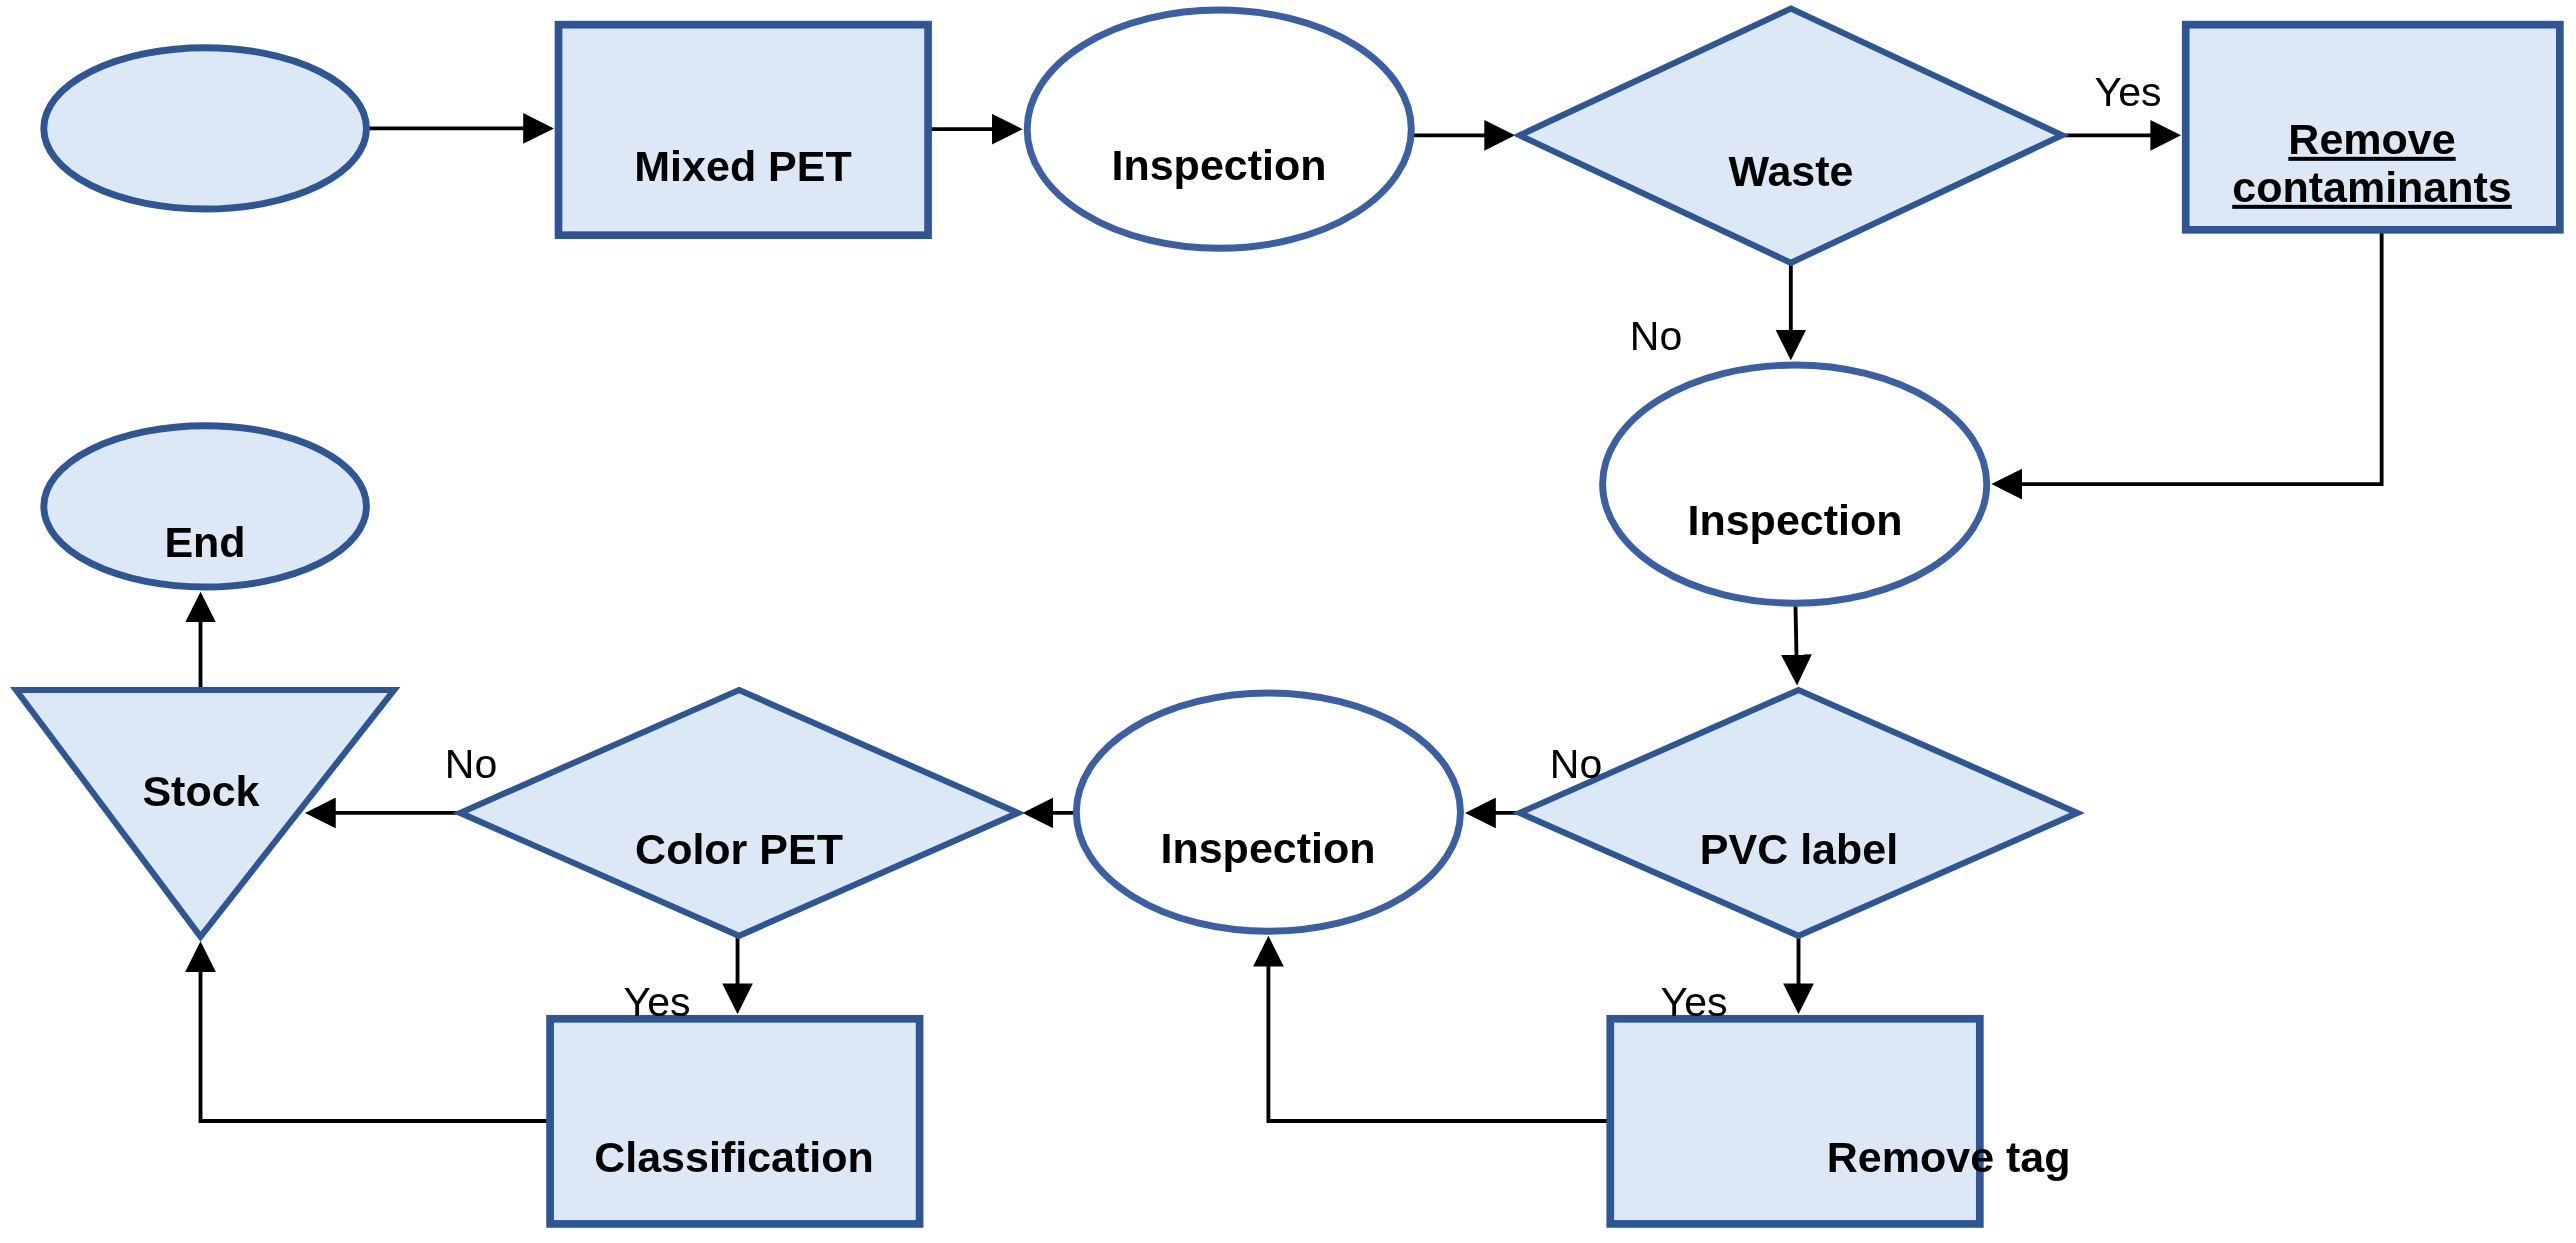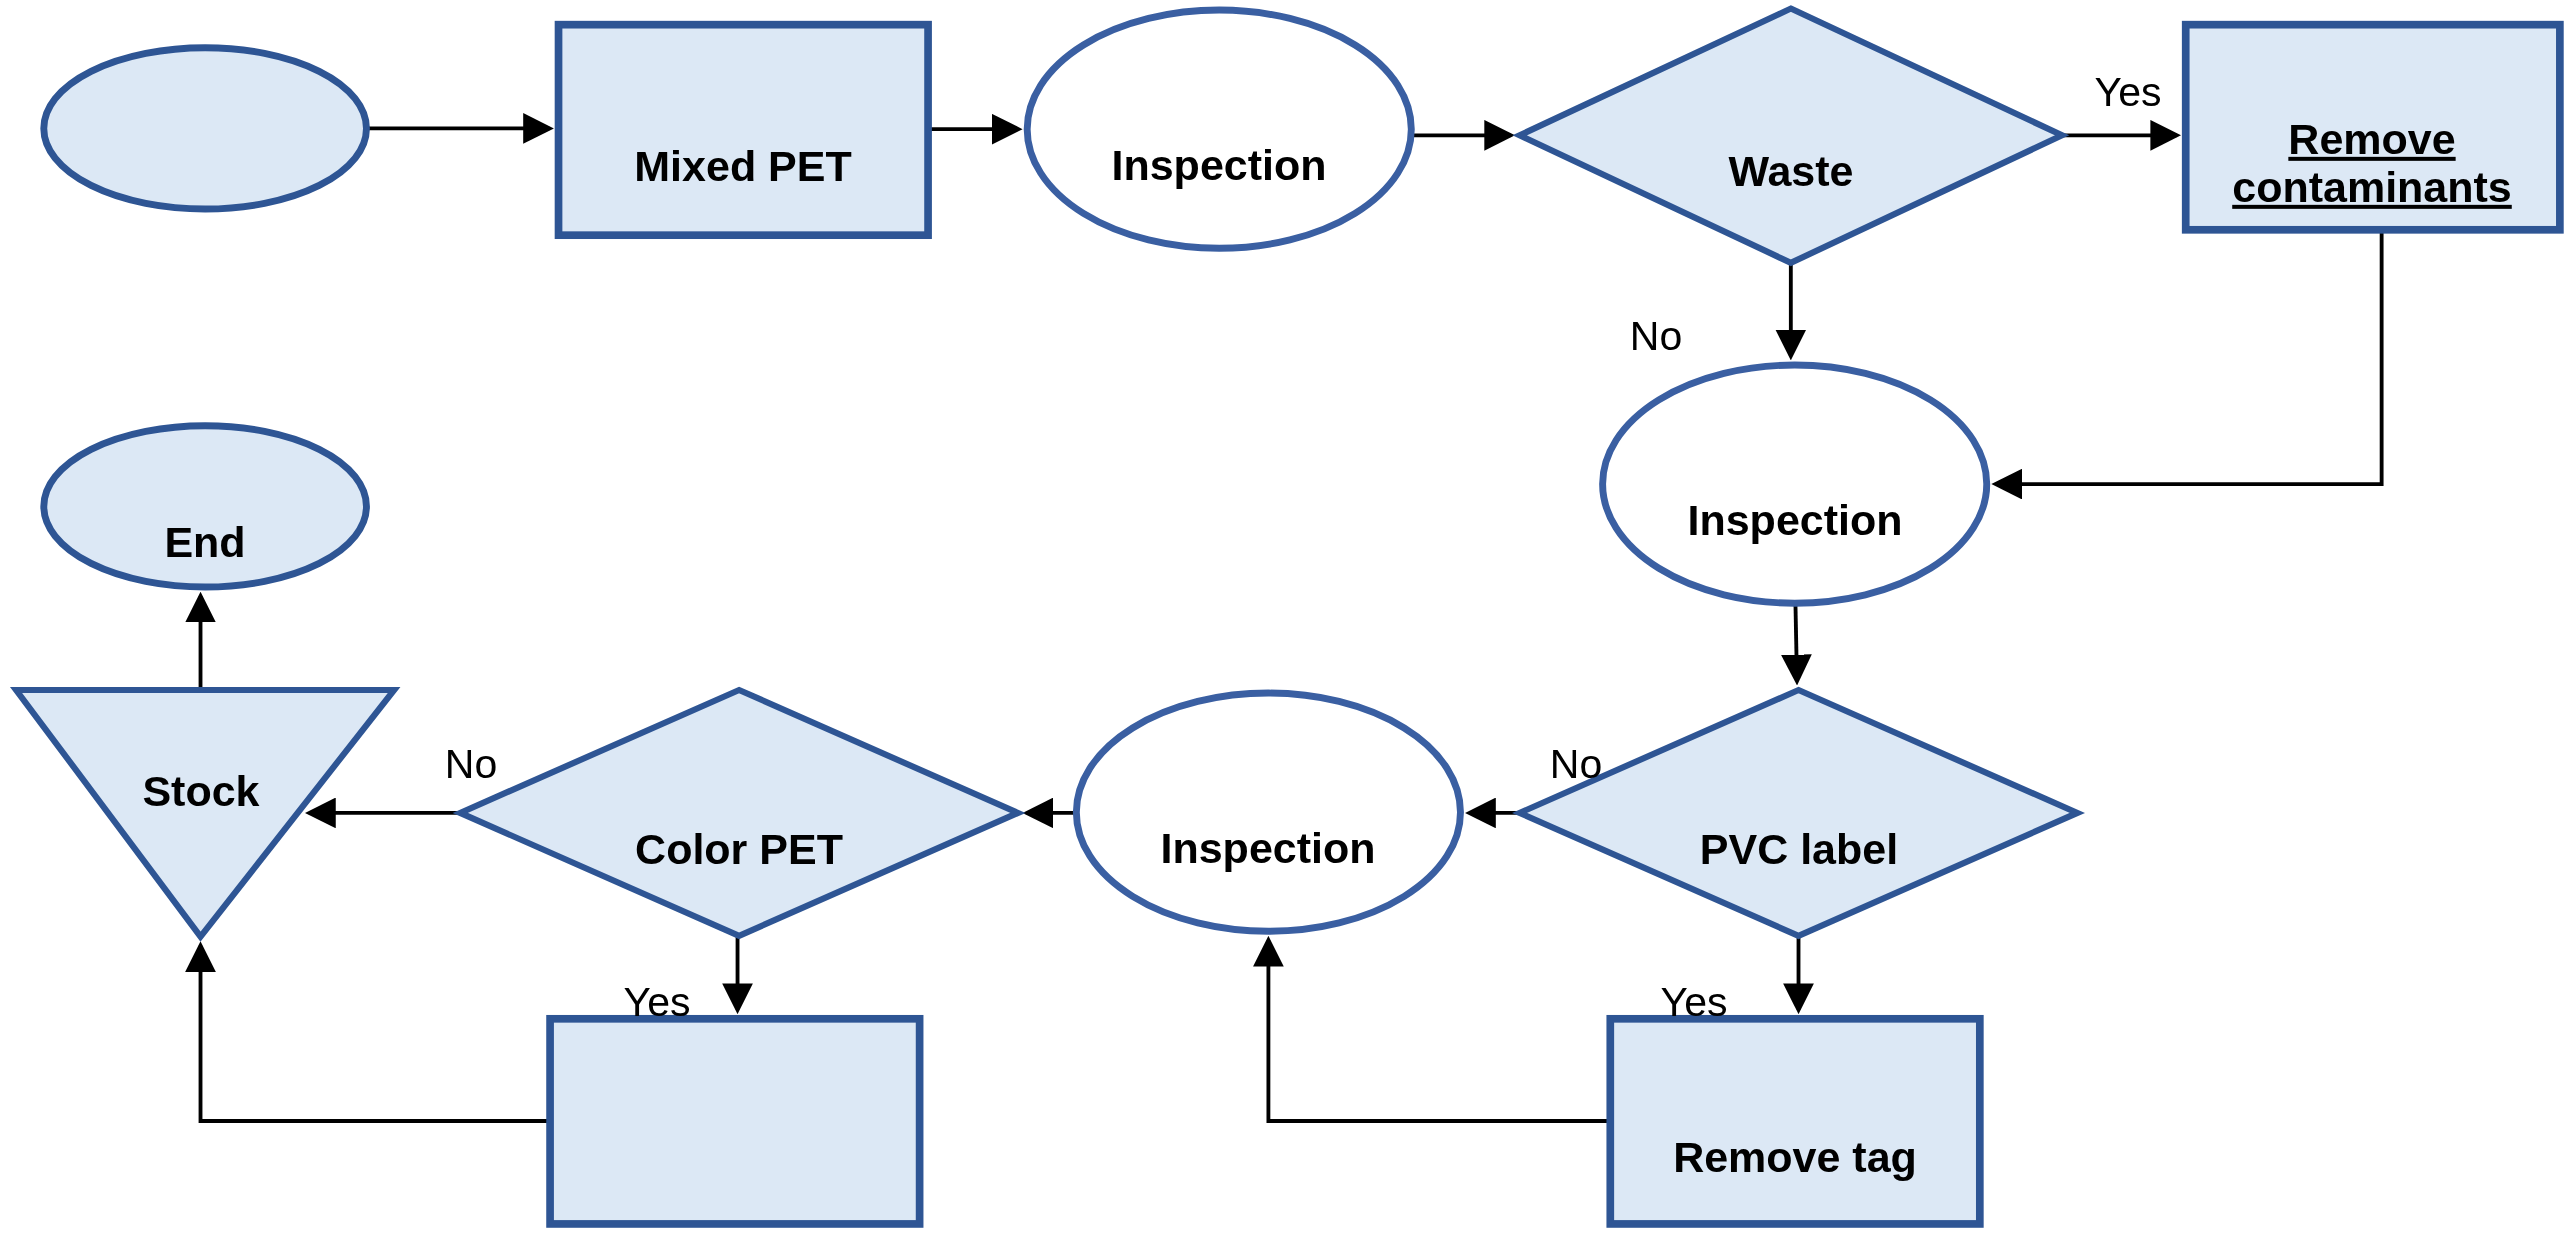--- a/index.html
+++ b/index.html
@@ -101,22 +101,23 @@
     <ellipse class="node-ellipse" cx="267" cy="659" rx="210" ry="105" fill="#dce8f5" stroke="#2e5594"></ellipse>
   </svg>
 
   <div class="lbl node-lbl" style="left:743px;  top:130px;  width:353px;">Mixed PET</div>
   <div class="lbl node-lbl" style="left:1219px; top:129px;  width:353px;">Inspection</div>
   <div class="lbl node-lbl" style="left:1791px; top:135px;  width:384px;">Waste</div>
   <div class="lbl node-lbl" style="left:2372px; top:127px;  width:361px;text-decoration:underline;">Remove contaminants</div>
   <div class="lbl node-lbl" style="left:1795px; top:484px;  width:353px;">Inspection</div>
   <div class="lbl node-lbl" style="left:1799px; top:813px; width:430px;">PVC label</div>
   <div class="lbl node-lbl" style="left:1268px; top:812px; width:353px;">Inspection</div>
-  <div class="lbl node-lbl" style="left:1795px; top:1121px; width:353px;">Remove tag</div>
+  <div class="lbl node-lbl" style="left:1894px; top:1121px; width:353px;text-align:right;">Remove tag</div>
   <div class="lbl node-lbl" style="left:739px;  top:813px; width:430px;">Color PET</div>
+  <div class="lbl node-lbl" style="left:734px;  top:1121px; width:353px;">Classification</div>
   <div class="lbl node-lbl" style="left:205px;  top:506px;  width:292px;">End</div>
   <div class="lbl node-lbl" style="left:201px;  top:755px;  width:292px;">Stock</div>
 
   <div class="lbl edge-lbl" style="left:2128px; top:56px;">Yes</div>
   <div class="lbl edge-lbl" style="left:1656px; top:300px;">No</div>
   <div class="lbl edge-lbl" style="left:1576px; top:728px;">No</div>
   <div class="lbl edge-lbl" style="left:1694px; top:966px;">Yes</div>
   <div class="lbl edge-lbl" style="left:471px;  top:728px;">No</div>
   <div class="lbl edge-lbl" style="left:657px;  top:966px;">Yes</div>
 

